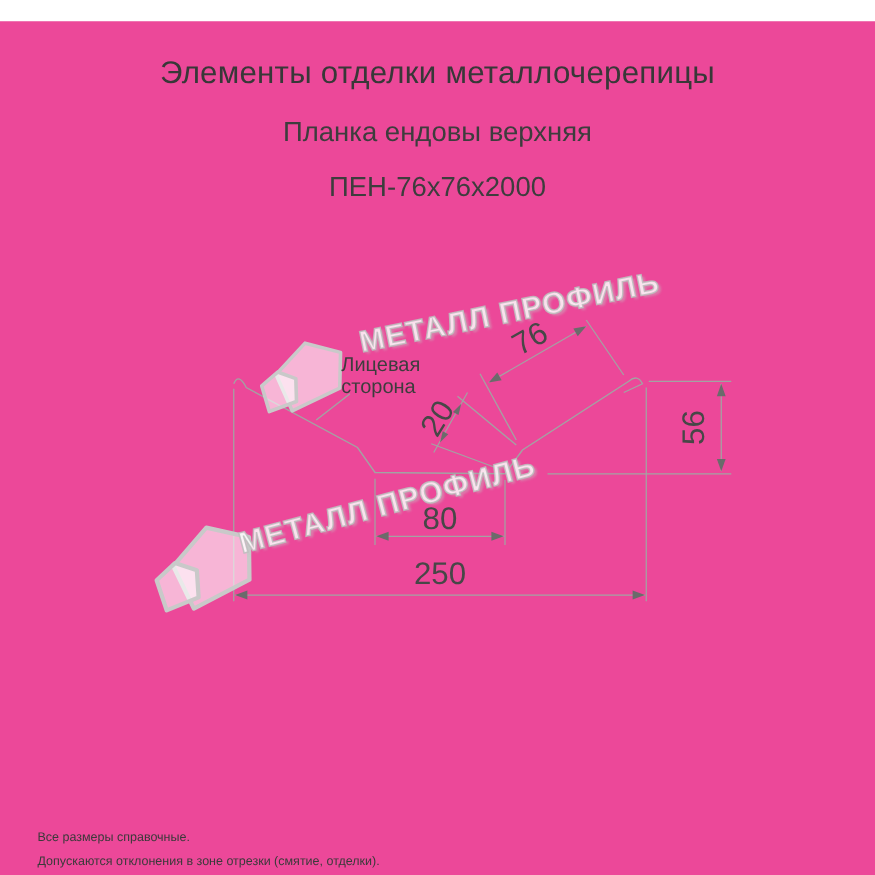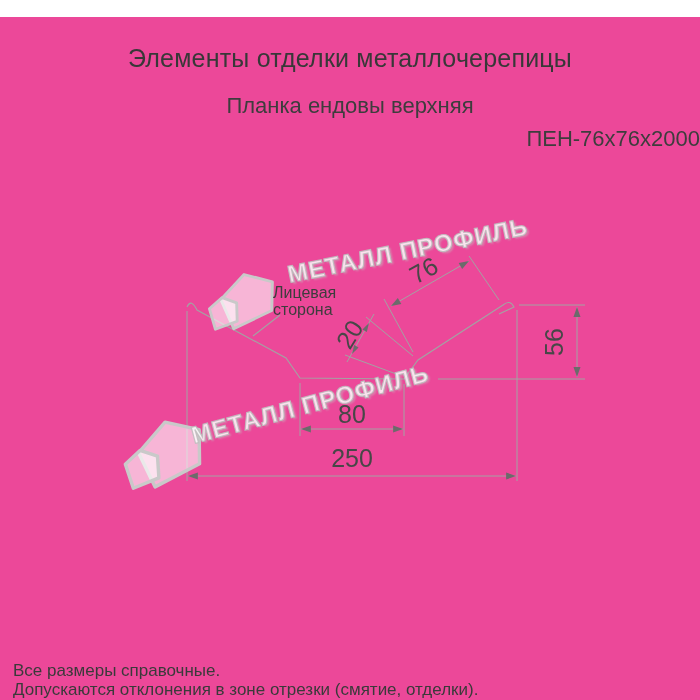--- a/index.html
+++ b/index.html
@@ -9,43 +9,43 @@
   }
   .title{
     position:absolute;left:0;top:27px;width:700px;text-align:center;
     font-size:25px;letter-spacing:0.2px;color:#383838;z-index:6;
   }
   .subtitle{
     position:absolute;left:0;width:700px;text-align:center;
     font-size:22px;color:#3d3d3d;z-index:6;
   }
   .subtitle.name{top:76px;}
-  .subtitle.code{top:109px;text-align:right;}
+  .subtitle.code{top:120px;}
   #lines{position:absolute;left:0;top:0;z-index:1;}
   #dimtext{position:absolute;left:0;top:0;z-index:3;}
   .wm{position:absolute;z-index:2;}
   .wm-text{
     position:absolute;white-space:nowrap;font-weight:bold;font-size:24px;
     letter-spacing:1px;color:rgba(255,255,255,0.82);
     -webkit-text-stroke:1.2px rgba(188,188,188,0.85);
     text-shadow:2px 2px 2px rgba(195,195,195,0.45);
     transform-origin:left center;
   }
   .wm-text.top{left:288px;top:244px;transform:rotate(-11.5deg);}
   .wm-text.bottom{left:192px;top:405px;transform:rotate(-15deg);}
   .wm-logo{position:absolute;}
   .wm-logo.top{left:203px;top:246px;transform:rotate(-12deg);}
   .wm-logo.bottom{left:116px;top:394px;transform:rotate(-14deg);}
   .face-label{
     position:absolute;left:273px;top:268px;width:74px;z-index:4;
     font-size:16px;line-height:16.5px;color:#3d3d3d;
   }
   .footer{
-    position:absolute;left:13px;top:645px;z-index:6;
-    font-size:17px;line-height:18.5px;color:#3a3a3a;
+    position:absolute;left:30px;top:645px;z-index:6;
+    font-size:10px;line-height:18.5px;color:#3a3a3a;
   }
 </style>
 </head>
 <body>
 
 <div class="stage">
 
   <div class="title">Элементы отделки металлочерепицы</div>
   <div class="subtitle name">Планка ендовы верхняя</div>
   <div class="subtitle code">ПЕН-76х76х2000</div>

